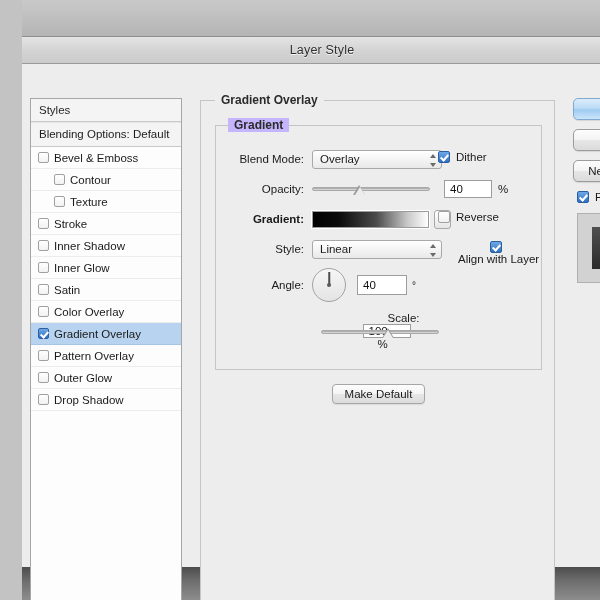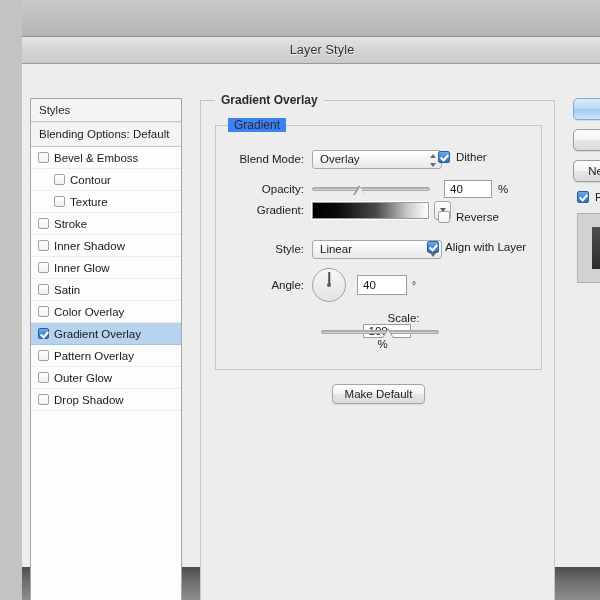--- a/index.html
+++ b/index.html
@@ -145,24 +145,24 @@
   .inner-group {
     position: absolute;
     left: 14px; top: 24px;
     width: 327px; height: 245px;
     border: 1px solid #c5c5c5;
     box-sizing: border-box;
   }
   .inner-title {
     position: absolute;
     left: 12px; top: -8px;
-    background: #3b82f6;
+    background: #c4b5fd;
     padding: 0 6px;
     font-size: 12px;
-    font-weight: normal;
+    font-weight: bold;
     color: #2b2b2b;
   }
 
   .row {
     position: absolute;
     left: 0; width: 327px;
     height: 22px;
     display: flex; align-items: center;
   }
   .row-label {
@@ -471,21 +471,21 @@
           <div class="row" style="top:52px;">
             <div class="row-label">Opacity:</div>
             <div class="slider">
               <div class="track"></div>
               <div class="thumb" id="opacity-thumb" style="left: 47.2px;"></div>
             </div>
             <div class="numfield" style="margin-left:14px;">40</div>
             <div class="unit">%</div>
           </div>
 
-          <div class="row" style="top:73px;">
+          <div class="row" style="top:82px;font-weight:bold;">
             <div class="row-label">Gradient:</div>
             <div class="grad-swatch"></div>
             <div class="grad-menu">
               <i></i>
             </div>
           </div>
 
           <div class="row" style="top:112px;">
             <div class="row-label">Style:</div>
             <div class="popup">
@@ -518,21 +518,21 @@
           </div>
 
           <div class="cbrow" style="left:222px; top:25px;">
             <span class="cb on"></span>
             <span class="lbl">Dither</span>
           </div>
           <div class="cbrow" style="left:222px; top:85px;">
             <span class="cb"></span>
             <span class="lbl">Reverse</span>
           </div>
-          <div class="cbrow" style="left:211px; top:115px;">
+          <div class="cbrow" style="left:236px; top:115px;flex-direction:column;">
             <span class="cb on"></span>
             <span class="lbl">Align with Layer</span>
           </div>
         </div>
 
         <div class="defaults-bar">
           <div class="pushbtn">Make Default</div>
         </div>
       </div>
 

